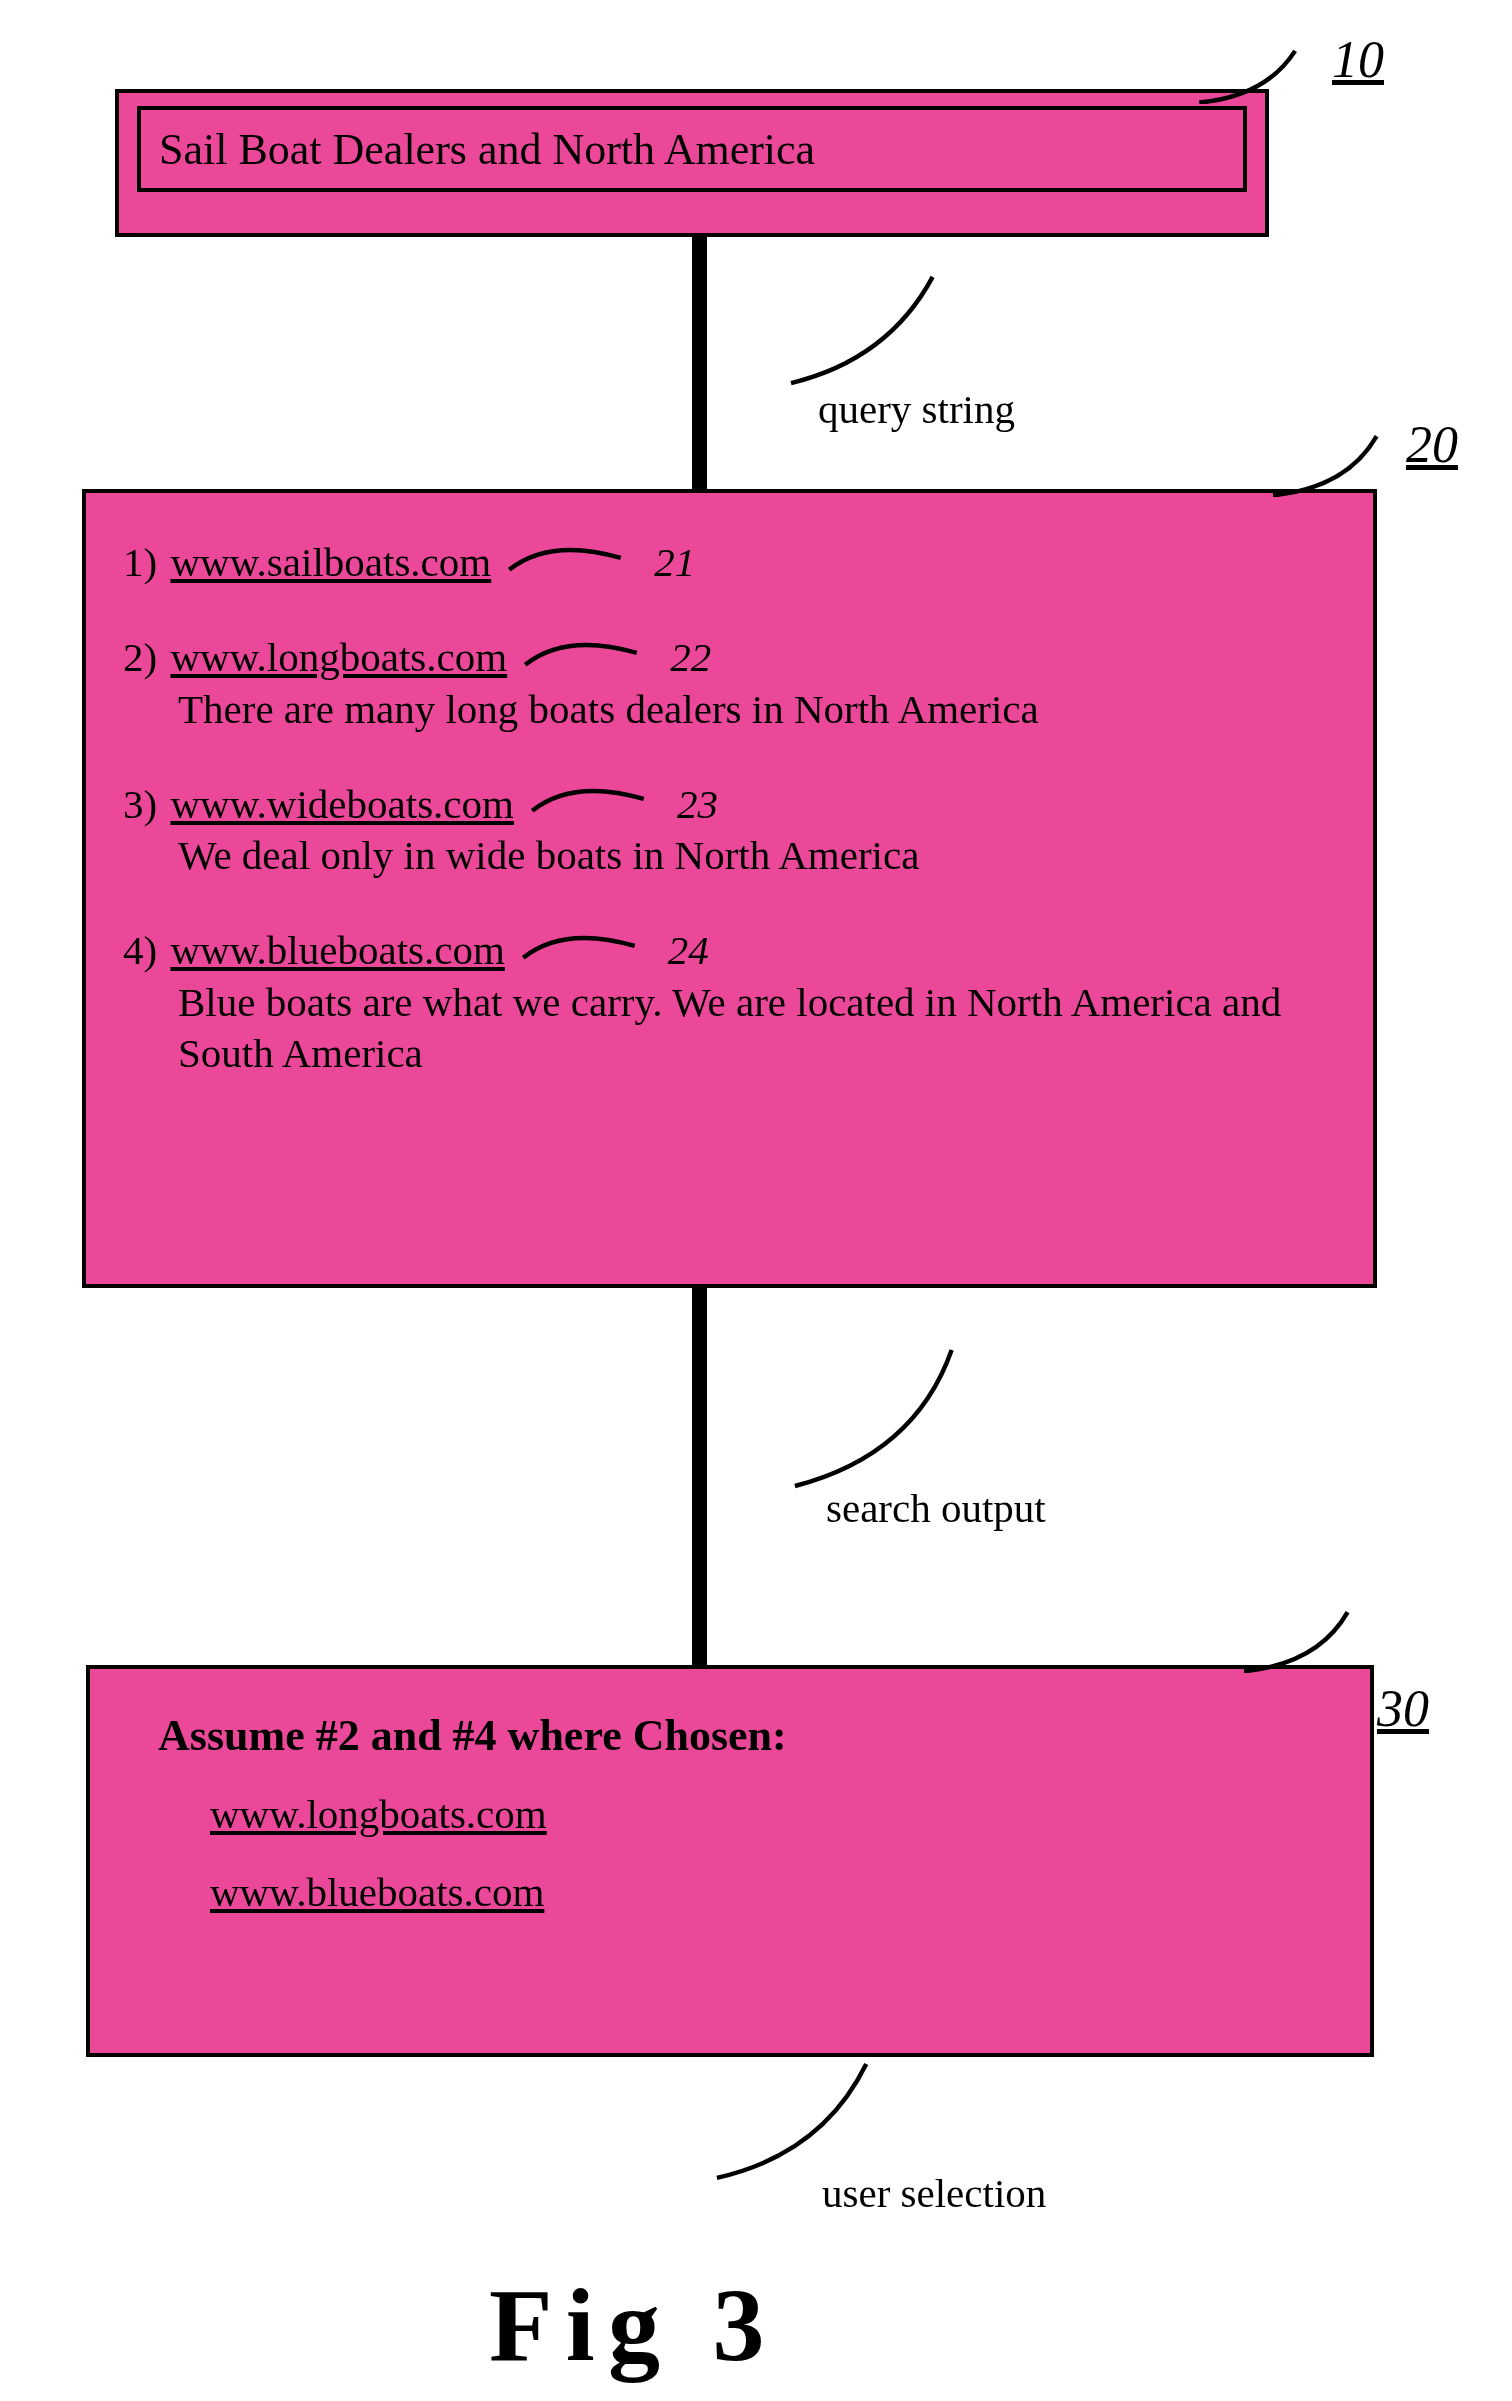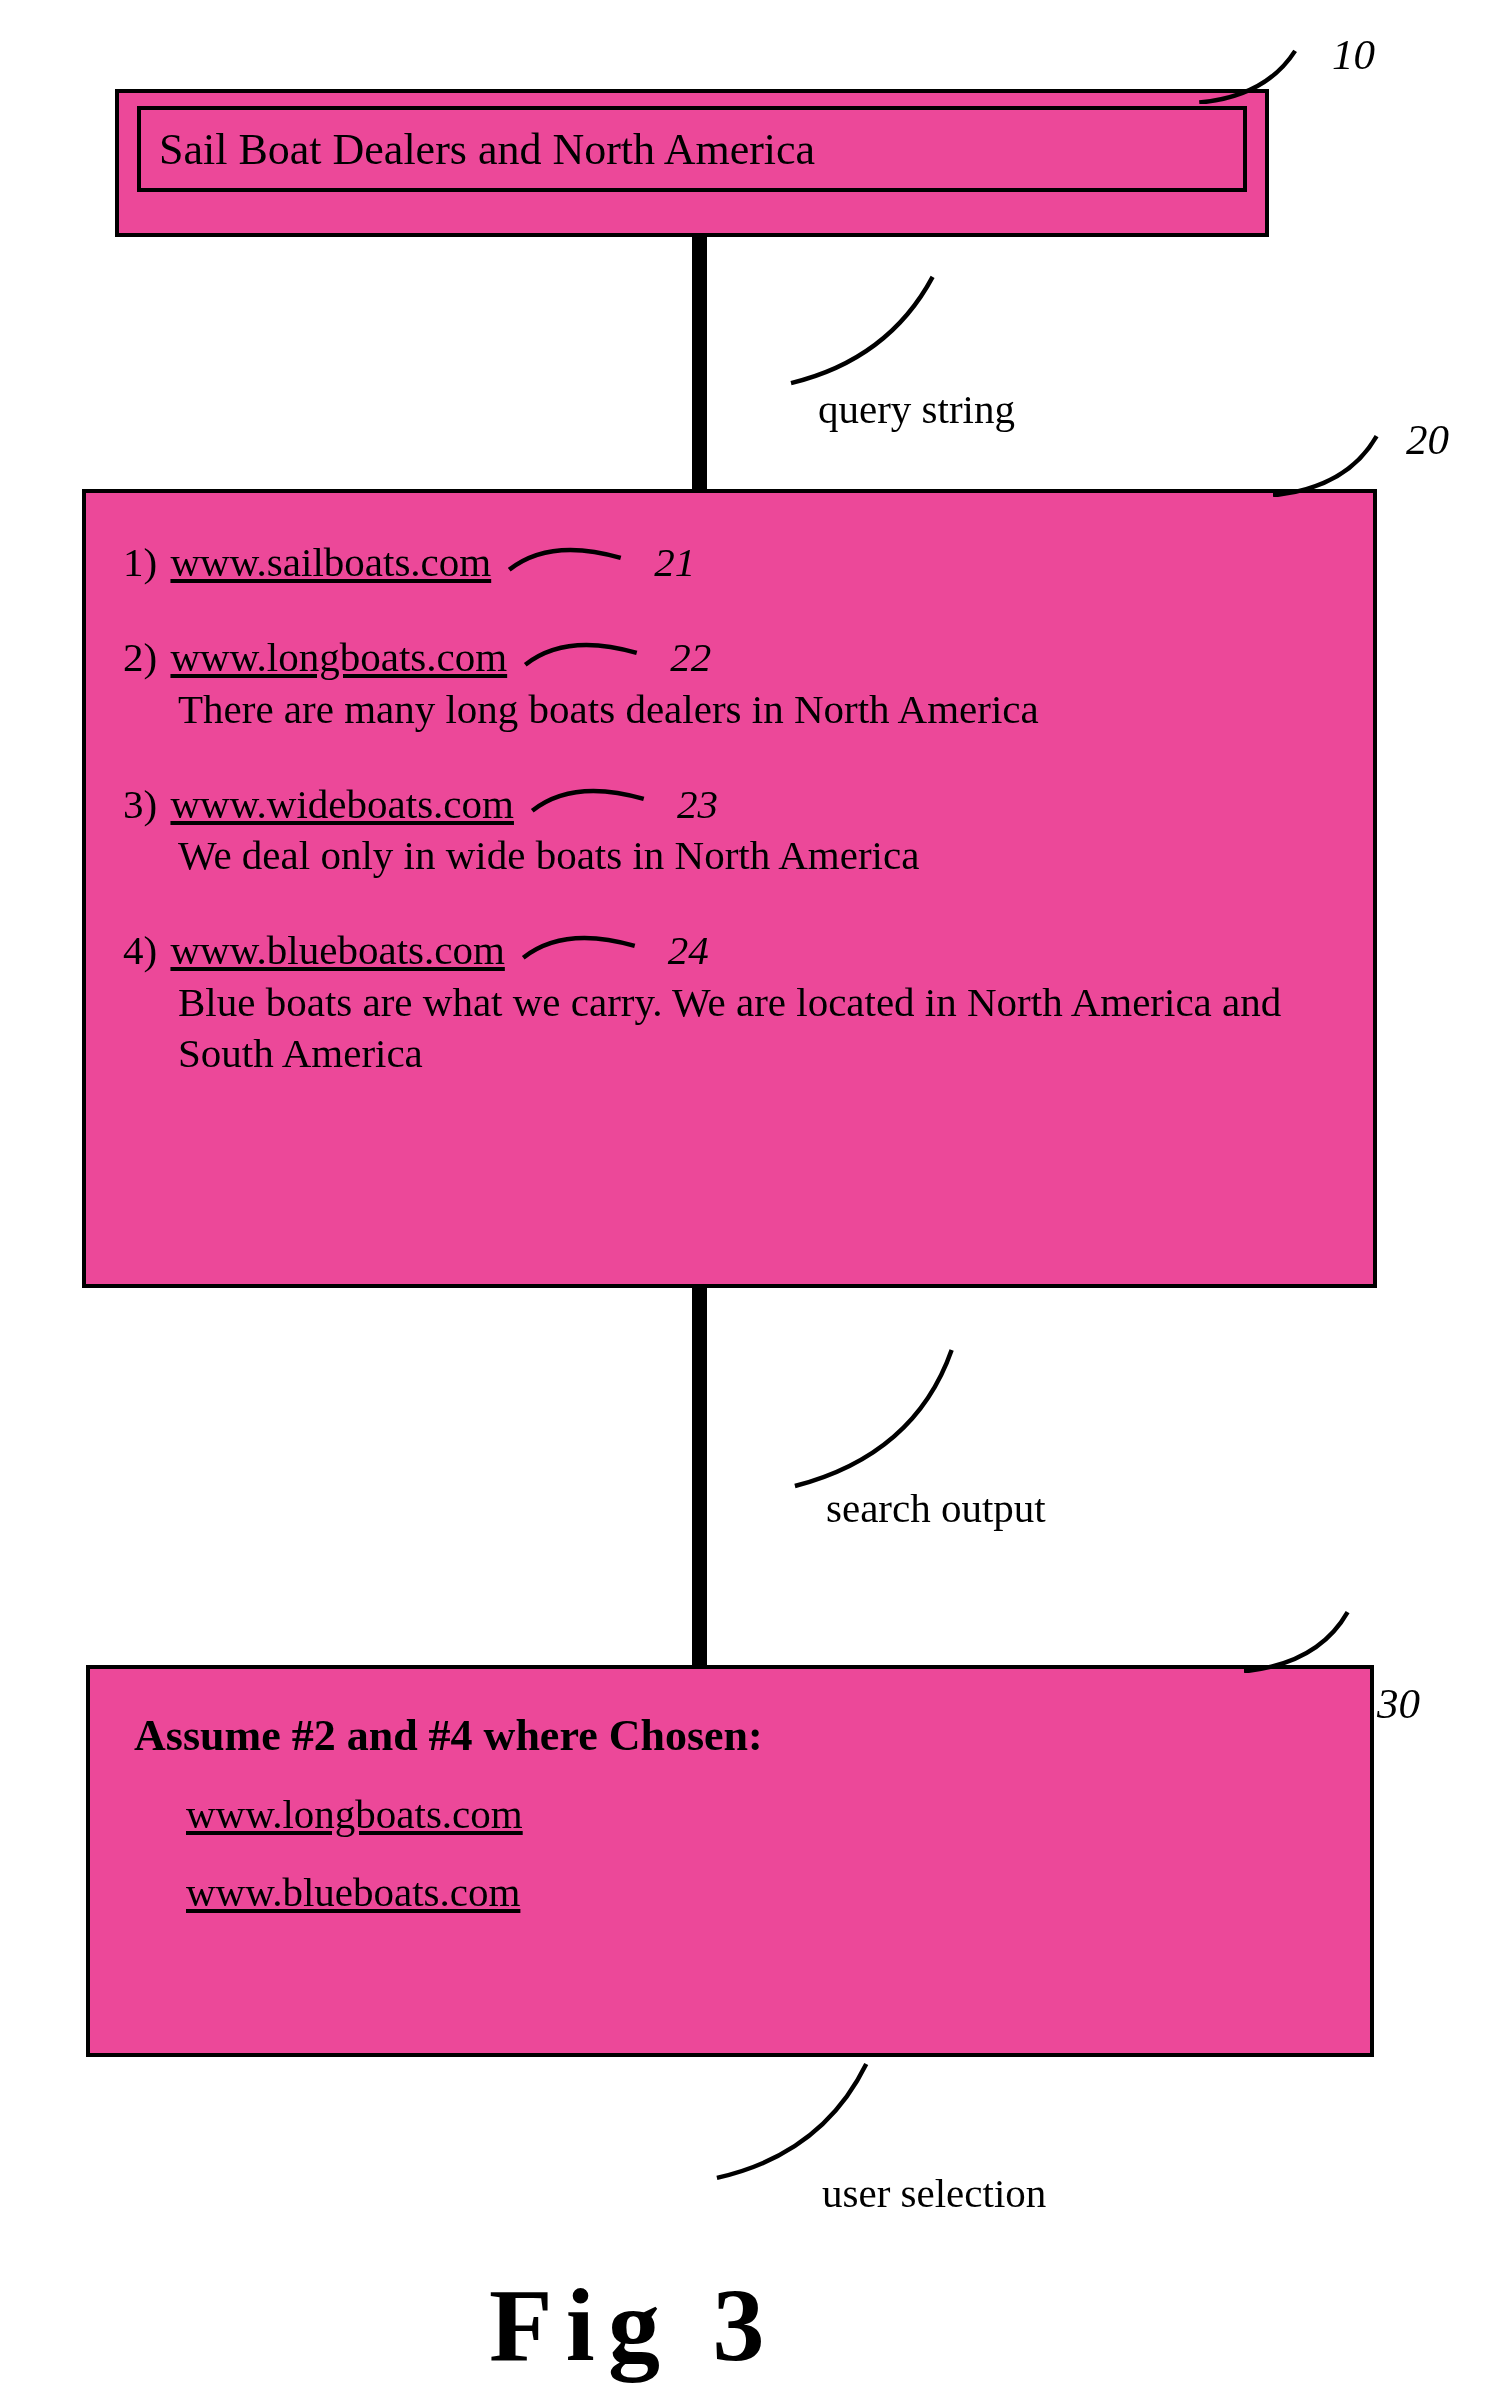--- a/index.html
+++ b/index.html
@@ -27,22 +27,23 @@
     margin: 13.3px 18px;
     font-size: 44px;
     box-sizing: border-box;
   }
   .connector {
     position: absolute;
     background: #000;
   }
   .ref-num {
     position: absolute;
-    font-size: 43px;
+    font-size: 52px;
     font-style: italic;
+    text-decoration: underline;
   }
   .side-label {
     position: absolute;
     font-size: 41px;
   }
   .results-body {
     padding: 44px 30px 30px 37px;
     font-size: 41px;
     line-height: 1.25;
   }
@@ -200,21 +201,21 @@
   <div class="ref-num" style="left:1376px; top:385px;">20</div>
 
   <div class="connector" style="left:662px; top:1258px; width:15px; height:377px;"></div>
   <div class="panel-lead" style="left:759px; top:1314px; width:207px; height:148px;">
     <svg viewBox="0 0 280 200">
         <path d="M8 192 Q170 150 220 8" fill="none" stroke="#000" stroke-width="6"></path>
       </svg>
   </div>
   <div class="side-label" style="left:796px; top:1454px;">search output</div>
 
-  <div class="panel" style="left:56px; top:1635px; width:1288px; height:392px;">
+  <div class="panel" style="left:56px; top:1635px; width:1288px; height:392px;padding-left:24px;">
     <div class="sel-body">
       <div class="sel-title">Assume #2 and #4 where Chosen:</div>
       <div class="sel-link">www.longboats.com</div>
       <div class="sel-link">www.blueboats.com</div>
     </div>
   </div>
   <div class="panel-lead" style="left:1214px; top:1576px; width:148px; height:67px;">
     <svg viewBox="0 0 200 90">
         <path d="M0 88 Q100 78 140 8" fill="none" stroke="#000" stroke-width="6"></path>
       </svg>

